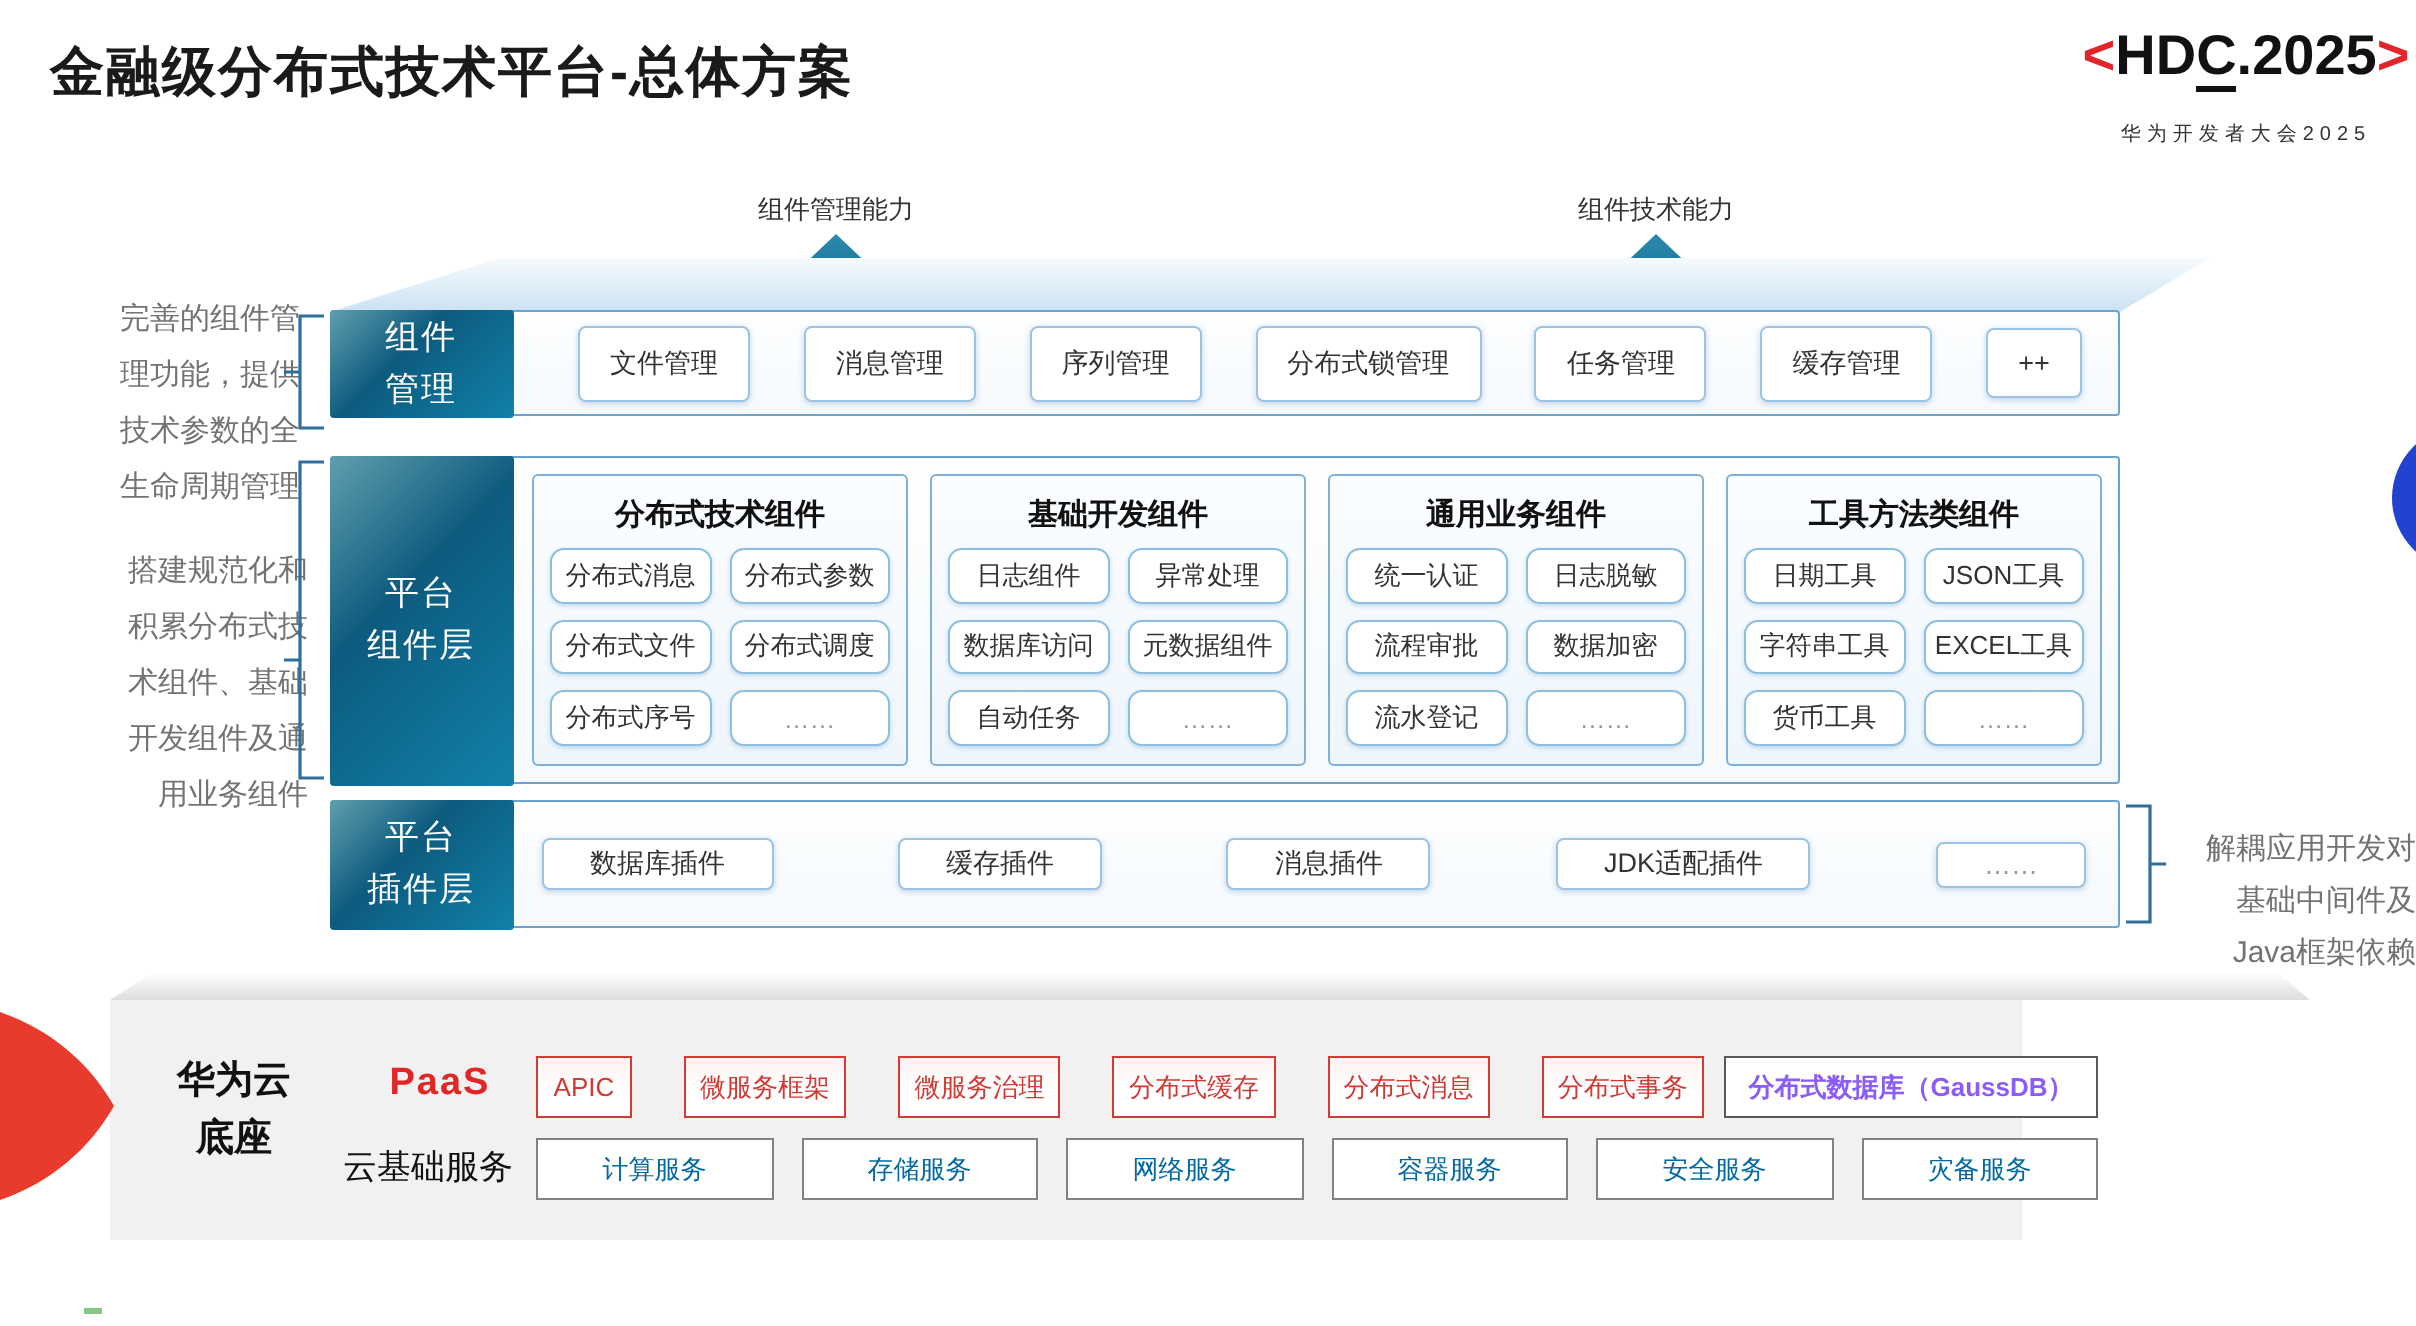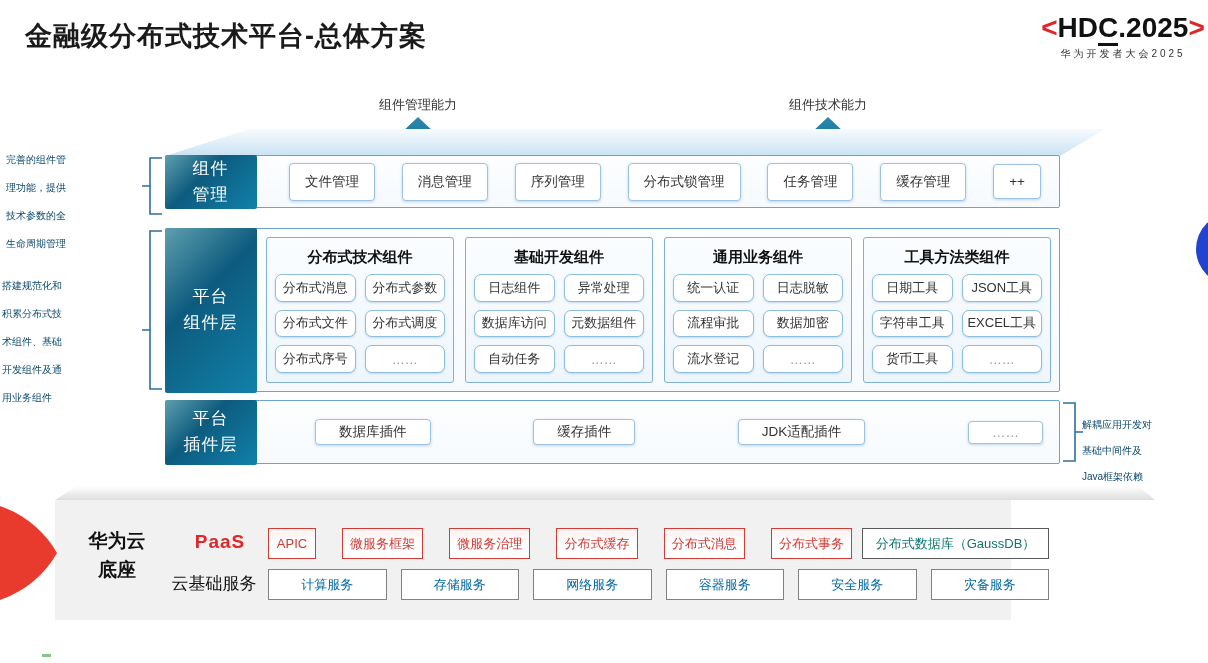--- a/index.html
+++ b/index.html
@@ -6,31 +6,31 @@
   .page{position:relative;width:1208px;height:663px;background:#fff;overflow:hidden;
         font-family:"Liberation Sans","DejaVu Sans",sans-serif;color:#222;}
   .page *{box-sizing:border-box;}
 
   
   .title{position:absolute;left:25px;top:18px;font-size:27px;font-weight:bold;color:#1a1a1a;letter-spacing:1px;}
   .logo{position:absolute;left:1038px;top:12px;width:170px;text-align:center;}
   .logo-main{font-size:28px;font-weight:bold;color:#111;letter-spacing:0;white-space:nowrap;}
   .logo-main .lb,.logo-main .rb{color:#e2252b;}
   .logo-main .u{border-bottom:3px solid #111;padding-bottom:0px;}
-  .logo-sub{margin-top:3px;font-size:10px;letter-spacing:3px;color:#333;white-space:nowrap;}
+  .logo-sub{margin-top:16px;font-size:10px;letter-spacing:3px;color:#333;white-space:nowrap;}
 
   
   .arrow-group{position:absolute;width:130px;text-align:center;}
   .ag1{left:353px;top:96px;} .ag2{left:763px;top:96px;}
   .arrow-label{font-size:13px;color:#333;}
   .arrow-shape{width:46px;height:42px;margin:3px auto 0;background:linear-gradient(180deg,#2b89ad,#0f6289);
     clip-path:polygon(50% 0,100% 52%,71% 52%,71% 100%,29% 100%,29% 52%,0 52%);}
 
   
-  .note{position:absolute;font-size:10px;color:#0c4a6e;text-align:left;line-height:28px;}
+  .note{position:absolute;font-size:15px;color:#737373;text-align:right;line-height:28px;}
   .note1{left:6px;top:146px;width:144px;}
   .note2{left:2px;top:272px;width:152px;}
   .note-right{left:1082px;top:412px;width:126px;line-height:26px;}
 
   
   .topface{position:absolute;left:165px;top:129px;width:940px;height:27px;
     background:linear-gradient(180deg,#f7fbfe,#c9e2f3);
     clip-path:polygon(9% 0,100% 0,95.2% 100%,0 100%);}
   .panelface{position:absolute;left:55px;top:486px;width:1100px;height:14px;
     background:linear-gradient(180deg,#ffffff,#dedede);
@@ -45,21 +45,21 @@
   .layer-label{position:absolute;left:-1.5px;top:-1.5px;bottom:-1.5px;width:92px;
     background:linear-gradient(135deg,#5f9fae 0%,#0d5b7e 40%,#1181aa 100%);
     color:#fff;display:flex;flex-direction:column;align-items:center;justify-content:center;
     font-size:17px;line-height:26px;letter-spacing:1px;border-radius:2px;}
 
   .chips{position:absolute;top:0;bottom:0;display:flex;align-items:center;justify-content:space-between;}
   .chips1{left:123px;right:18px;}
   .chips3{left:105px;right:16px;}
   .chip{background:#fff;border:1.2px solid #9dc3e4;border-radius:4px;padding:9px 15px;
     font-size:13.5px;color:#333;box-shadow:0 1px 3px rgba(110,155,200,.4);white-space:nowrap;}
-  .chips3 .chip{padding:3px 23px;margin-left:44px;}
+  .chips3 .chip{padding:3px 23px;}
 
   .groups{position:absolute;left:100px;right:8px;top:8px;bottom:8px;display:flex;gap:11px;}
   .group{flex:1;border:1.3px solid #7fb0d8;border-radius:3px;
     background:linear-gradient(180deg,#fbfdff,#eef6fc);padding:5px 8px 9px;display:flex;flex-direction:column;}
   .group-title{text-align:center;font-weight:bold;font-size:15px;color:#111;padding:5px 0 7px;white-space:nowrap;}
   .group-items{flex:1;display:grid;grid-template-columns:1fr 1fr;gap:8px 9px;}
   .cell{background:#fff;border:1.2px solid #8cbede;border-radius:7px;display:flex;align-items:center;
     justify-content:center;font-size:13px;color:#333;box-shadow:0 1px 2px rgba(110,155,200,.35);white-space:nowrap;}
 
   .dim{color:#999;}
@@ -72,21 +72,21 @@
   .panel-label{position:absolute;left:14px;top:26px;width:96px;text-align:center;
     font-size:19px;font-weight:bold;color:#111;line-height:29px;}
   .paas-label{position:absolute;left:118px;top:31px;width:94px;text-align:center;
     font-size:19px;font-weight:bold;color:#e02626;letter-spacing:1px;}
   .iaas-label{position:absolute;left:103px;top:72px;width:112px;text-align:center;font-size:17px;color:#111;}
   .paas-row{position:absolute;left:213px;top:28px;width:781px;height:31px;display:flex;gap:10px;}
   .paas-items{flex:1;display:flex;gap:26px;}
   .pchip{flex:1;display:flex;align-items:center;justify-content:center;font-size:13px;
     border:1.3px solid #d43b35;color:#cf3a34;background:linear-gradient(180deg,#fdf1f1,#ffffff 55%);white-space:nowrap;}
   .paas-items .pchip:first-child{flex:0.58;}
-  .pchip.db{flex:0 0 187px;border:1.3px solid #5a5a5a;color:#0f766e;background:#fff;}
+  .pchip.db{flex:0 0 187px;border:1.3px solid #5a5a5a;color:#8b5cf6;background:#fff;font-weight:bold;}
   .iaas-row{position:absolute;left:213px;top:69px;width:781px;height:31px;display:flex;gap:14px;}
   .gchip{flex:1;display:flex;align-items:center;justify-content:center;font-size:13px;
     border:1.3px solid #828282;color:#0369a1;background:#fff;white-space:nowrap;}
 
   
   .wedge{position:absolute;left:0;top:503px;}
   .blue-circle{position:absolute;left:1196px;top:213px;width:72px;height:72px;border-radius:50%;background:#2143cf;}
   .green-tick{position:absolute;left:42px;top:654px;width:9px;height:3px;background:#86c786;}
 </style>
 </head>
@@ -210,20 +210,21 @@
 
   <div class="row row3">
     <div class="layer-label">
       <span>平台</span>
       <span>插件层</span>
     </div>
     <div class="chips chips3">
 
     <div class="chip">数据库插件</div>
         <div class="chip">缓存插件</div>
+        <div class="chip">消息插件</div>
         <div class="chip">JDK适配插件</div>
         <div class="chip dim">……</div>
       </div>
   </div>
 
   <svg class="bracket" style="left:141px;top:157px;" width="22" height="58" viewBox="0 0 22 58">
     <path d="M21 1 H9 V57 H21 M9 29 H1" fill="none" stroke="#2e6f9e" stroke-width="1.6"></path>
   </svg>
   <svg class="bracket" style="left:141px;top:230px;" width="22" height="160" viewBox="0 0 22 160">
     <path d="M21 1 H9 V159 H21 M9 100 H1" fill="none" stroke="#2e6f9e" stroke-width="1.6"></path>

